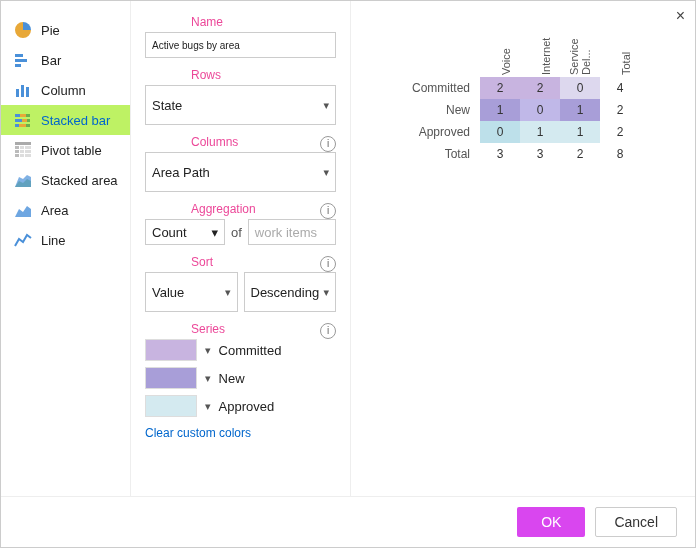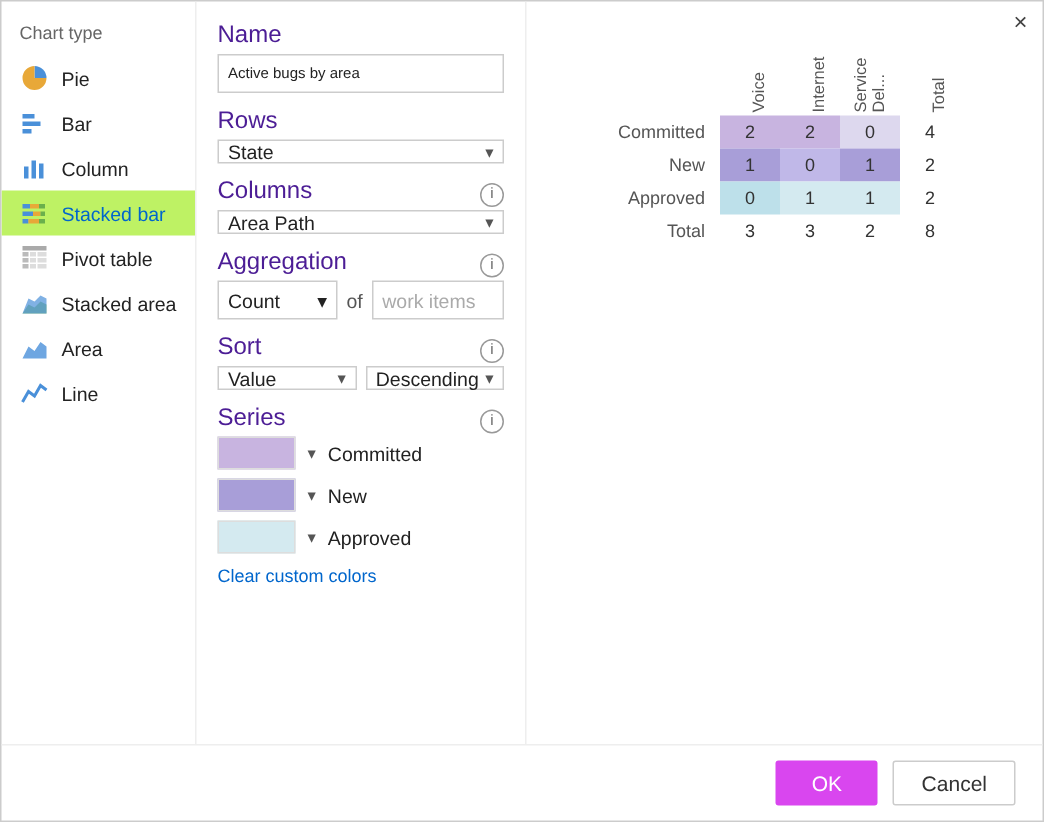--- a/index.html
+++ b/index.html
@@ -98,23 +98,24 @@
       width: 220px;
       padding: 14px 14px;
       border-right: 1px solid #eee;
       display: flex;
       flex-direction: column;
       gap: 10px;
       overflow-y: auto;
     }
 
     .field-label {
-      font-size: 16px;
-      color: #4c1d95;
+      font-size: 12px;
+      color: #ec4899;
       margin-bottom: 3px;
+      margin-left: 46px;
     }
 
     .field-label-row {
       display: flex;
       align-items: center;
       justify-content: space-between;
     }
 
     .info-icon {
       width: 16px;
@@ -133,21 +134,21 @@
       width: 100%;
       height: 26px;
       border: 1px solid #ccc;
       padding: 3px 6px;
       font-size: 10px;
       color: #222;
     }
 
     .select-box {
       width: 100%;
-      height: 16px;
+      height: 40px;
       border: 1px solid #ccc;
       padding: 2px 6px;
       font-size: 13px;
       color: #222;
       display: flex;
       align-items: center;
       justify-content: space-between;
       cursor: pointer;
       background: #fff;
     }
@@ -323,21 +324,20 @@
 <body>
 
 <div class="dialog">
 
   <button class="dialog-close">×</button>
 
 
   <div class="dialog-body">
 
     <div class="chart-type-panel">
-      <div class="chart-type-label">Chart type</div>
 
       <div class="chart-type-item">
         <span class="ct-icon">
           <svg width="18" height="18" viewBox="0 0 18 18">
             <path d="M9,9 L9,1 A8,8 0 0,1 17,9 Z" fill="#4a90d9"></path>
             <path d="M9,9 L17,9 A8,8 0 1,1 9,1 Z" fill="#e8a838"></path>
           </svg>
         </span>
         <span>Pie</span>
       </div>

